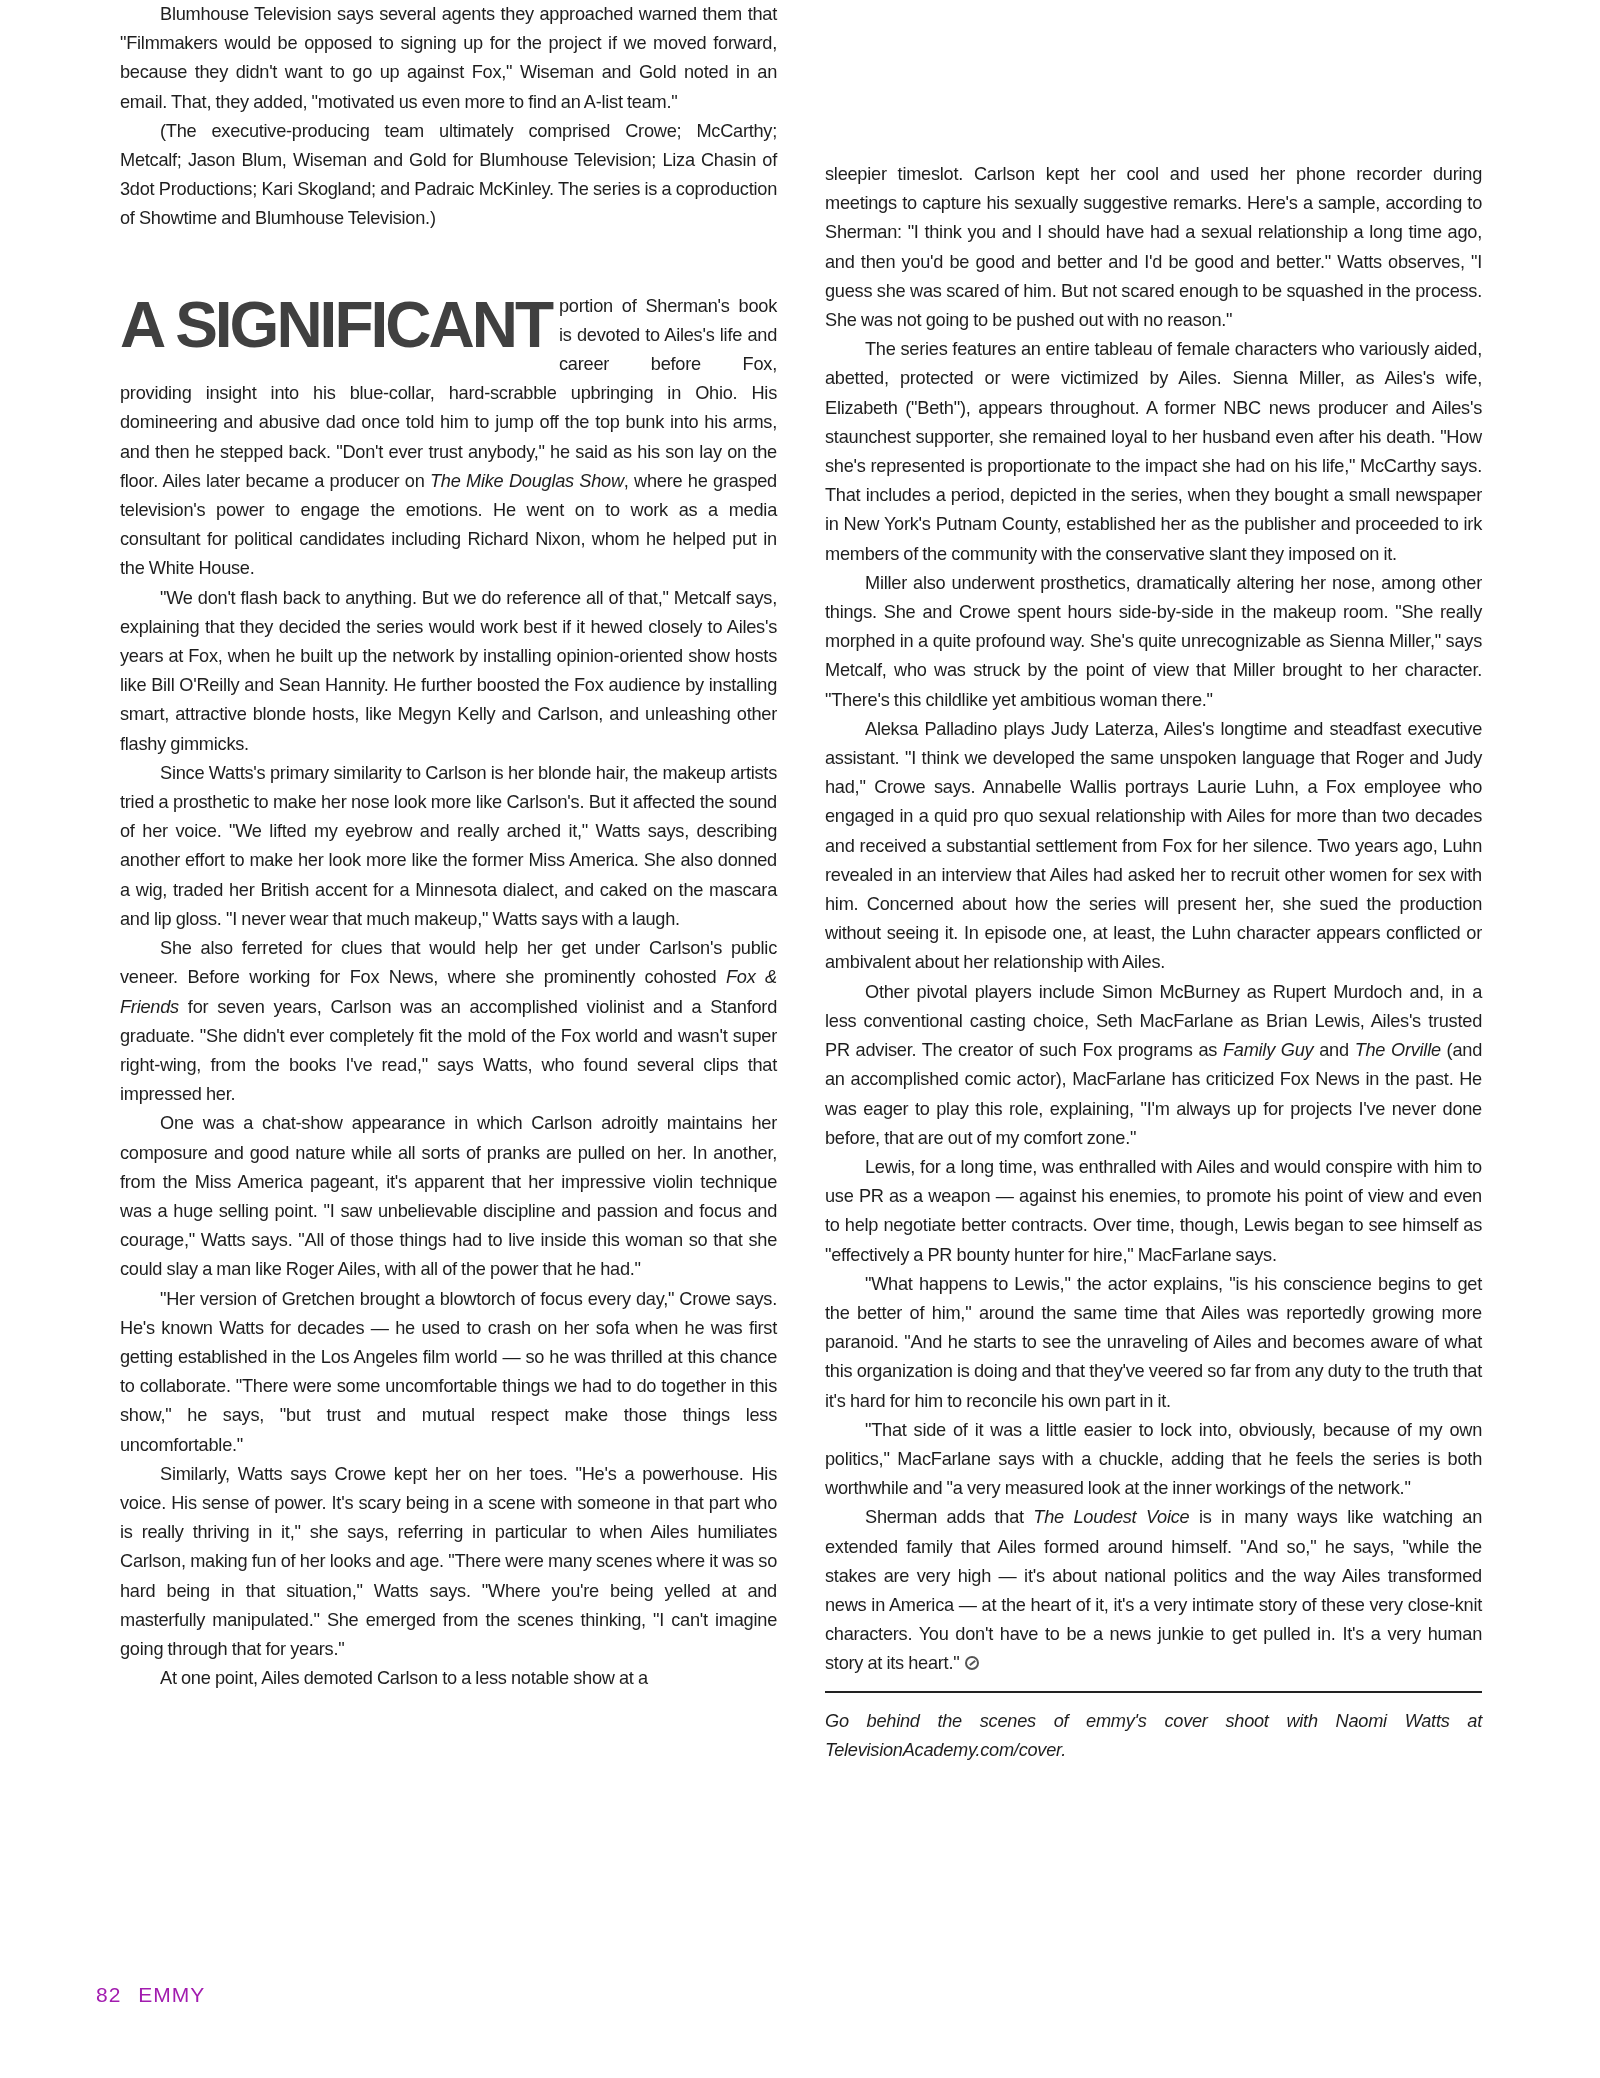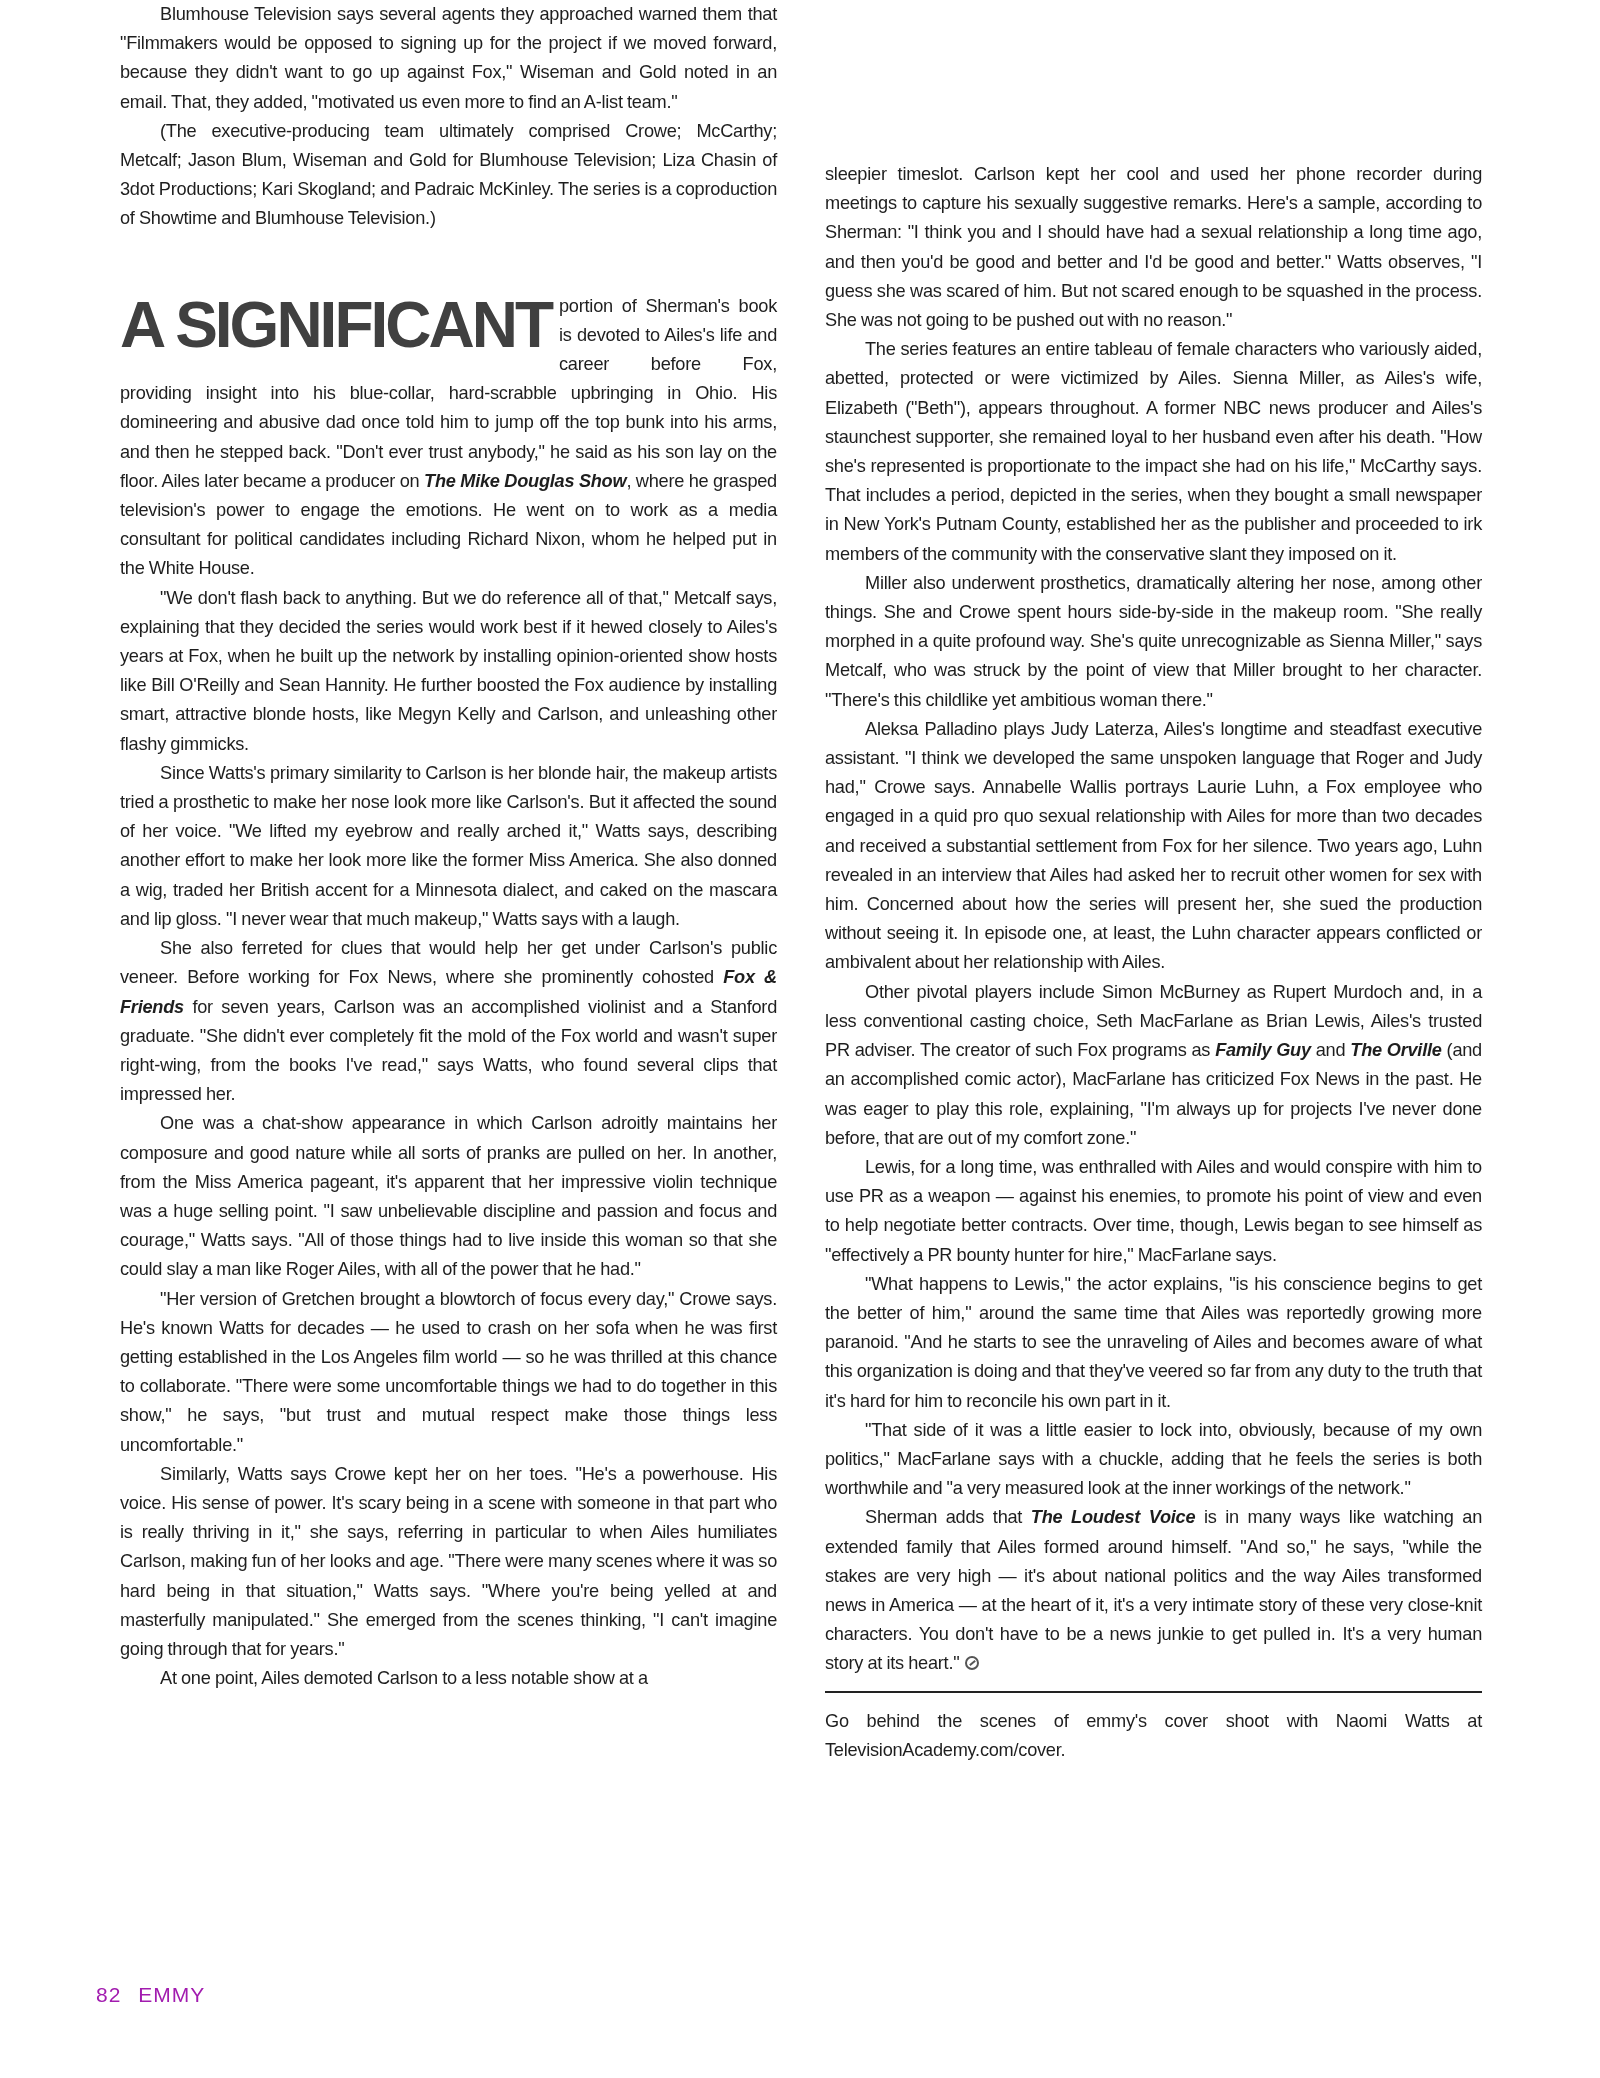--- a/index.html
+++ b/index.html
@@ -10,27 +10,27 @@
   .col-left { left: 120px; }
   .col-right { left: 825px; top: 160px; }
   .cont { font-style: italic; margin-top: 133px; height: 29px; }
   p { margin: 0; text-indent: 40px; }
   p.noindent { text-indent: 0; }
   .gap { height: 58px; }
   .lede { position: relative; }
   .dropcap { float: left; font-family: "Liberation Sans", sans-serif; font-weight: bold;
              font-size: 64px; line-height: 50px; height: 58px; color: #404040;
              letter-spacing: -3px; margin: 8px 8px 8px 0; text-transform: uppercase; }
-  em { font-style: italic; font-weight: bold; }
+  em { font-style: italic; }
   .endmark { display: inline-block; width: 14px; height: 14px; border: 2px solid #555;
              border-radius: 50%; vertical-align: -1px; margin-left: 6px; position: relative; box-sizing: border-box; }
   .endmark::after { content: ""; position: absolute; left: 2px; top: 4px; width: 7px; height: 2px;
              background: #555; transform: rotate(-40deg); }
   .rule { height: 0; border-top: 2px solid #222; margin: 12px 0 14px 0; }
-  .promo { text-indent: 0; }
+  .promo { font-style: italic; text-indent: 0; }
   .folio { position: absolute; left: 96px; top: 1983px; font-size: 21px; letter-spacing: 1px;
            color: #a21caf; }
   .folio .num { margin-right: 10px; }
 </style>
 </head>
 <body>
 
 <div class="col col-left">
   <p>Blumhouse Television says several agents they approached warned them that "Filmmakers would be opposed to signing up for the project if we moved forward, because they didn't want to go up against Fox," Wiseman and Gold noted in an email. That, they added, "motivated us even more to find an A-list team."</p>
   <p>(The executive-producing team ultimately comprised Crowe; McCarthy; Metcalf; Jason Blum, Wiseman and Gold for Blumhouse Television; Liza Chasin of 3dot Productions; Kari Skogland; and Padraic McKinley. The series is a coproduction of Showtime and Blumhouse Television.)</p>

